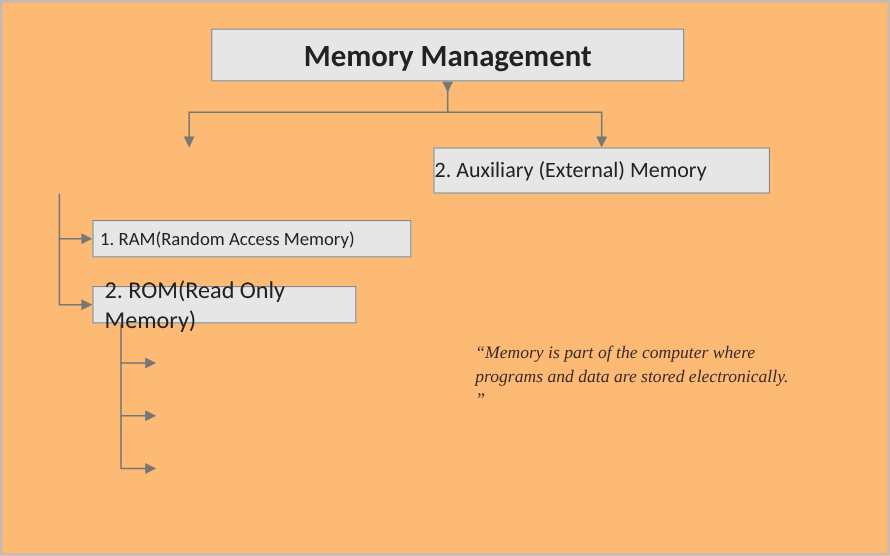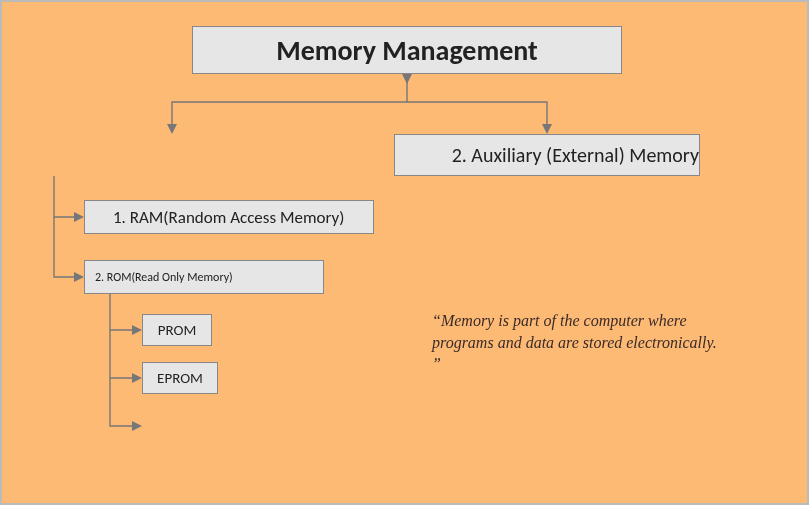--- a/index.html
+++ b/index.html
@@ -43,37 +43,37 @@
     font-size: 20px;
     padding-left: 10px;
     justify-content: flex-start;
   }
   .aux-box {
     left: 392px;
     top: 132px;
     width: 306px;
     height: 42px;
     font-size: 20px;
-    justify-content: flex-end;
+    justify-content: flex-start;
   }
   .ram-box {
     left: 82px;
     top: 198px;
     width: 290px;
     height: 34px;
     font-size: 17px;
     justify-content: flex-start;
-    padding-left: 28px;
+    padding-left: 6px;
   }
   .rom-box {
     left: 82px;
     top: 258px;
     width: 240px;
     height: 34px;
-    font-size: 12px;
+    font-size: 22px;
     justify-content: flex-start;
     padding-left: 10px;
   }
   .prom-box {
     left: 140px;
     top: 312px;
     width: 70px;
     height: 32px;
     font-size: 15px;
   }
@@ -165,25 +165,19 @@
   </div>
 
   <div class="box ram-box">
     <span>1. RAM(Random Access Memory)</span>
   </div>
 
   <div class="box rom-box">
     <span>2. ROM(Read Only Memory)</span>
   </div>
 
-  <div class="box prom-box">
-    <span>PROM</span>
-  </div>
 
-  <div class="box eprom-box">
-    <span>EPROM</span>
-  </div>
 
 
   <div class="quote">“Memory is part of the computer where programs and data are stored electronically. ”</div>
 
 
 </div>
 
 </body></html>

